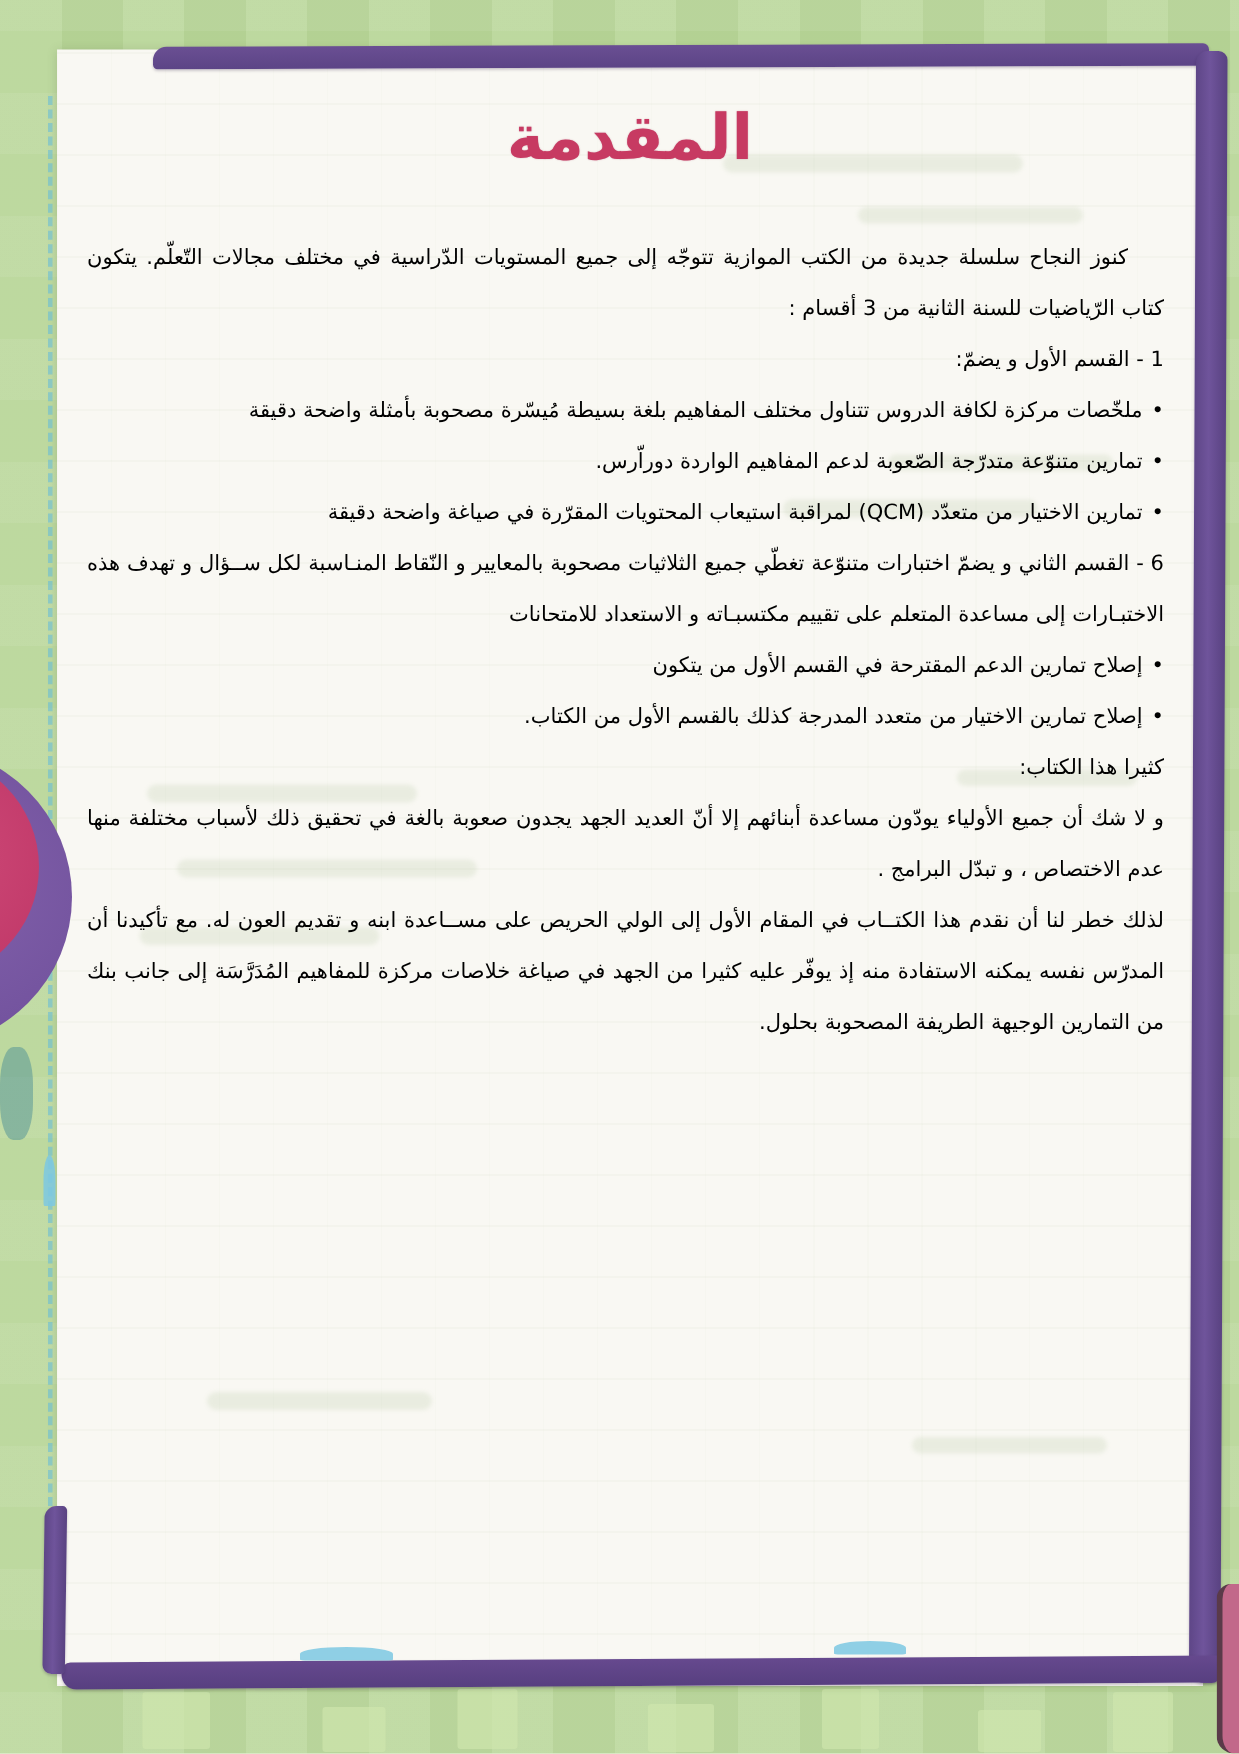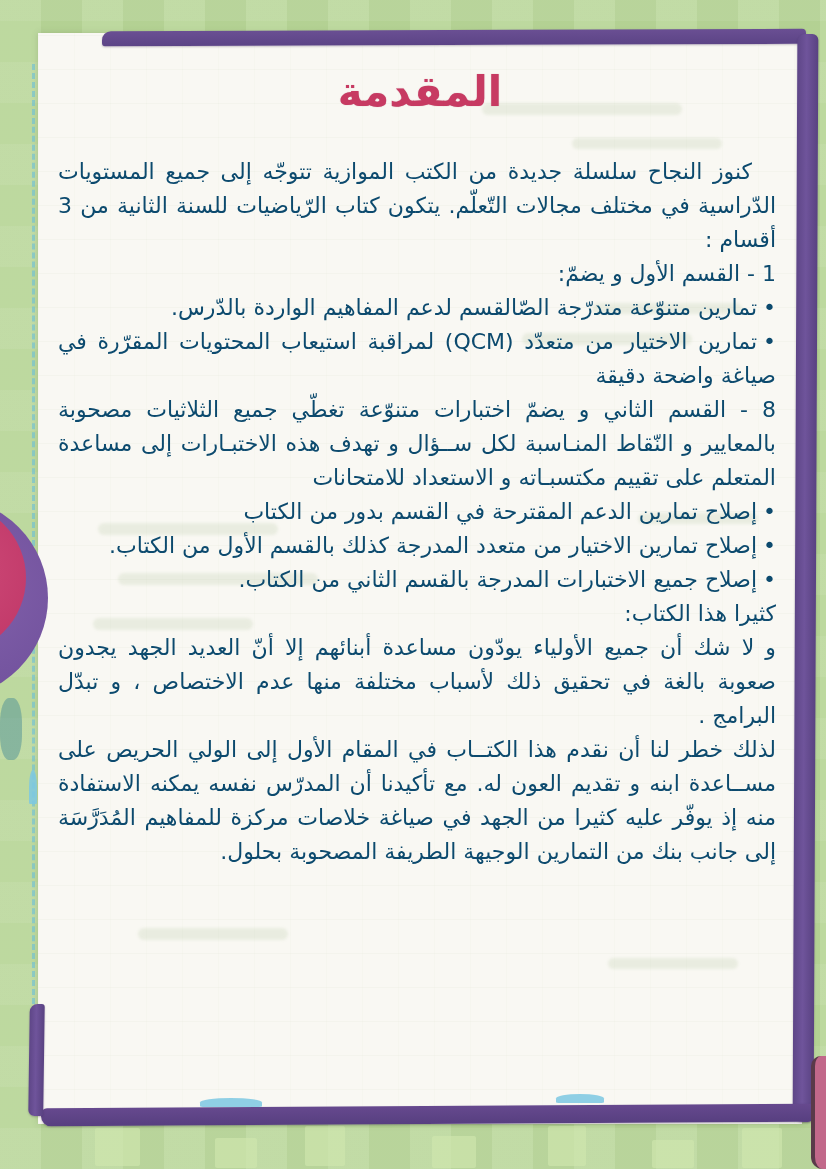--- a/index.html
+++ b/index.html
@@ -57,21 +57,21 @@
 
   
   .title{
     position:absolute;left:0;right:0;top:34px;margin:0;text-align:center;
     font-size:42px;font-weight:bold;color:#c73a62;
     text-shadow:0 0 1px rgba(150,30,70,.4);
   }
   .bodytext{
     position:absolute;right:26px;left:20px;top:122px;
     direction:rtl;text-align:justify;
-    font-size:22px;line-height:34px;color:#0c4a6e;
+    font-size:14px;line-height:34px;color:#000000;
   }
   .bodytext p{margin:0;}
   .indent{text-indent:24px;}
   .marker{padding-left:6px;}
 </style>
 </head>
 <body>
 
 <div class="bg-mosaic"></div>
 
@@ -97,29 +97,29 @@
   <div class="ghost" style="left:100px;top:895px;width:150px;height:12px;"></div>
   <div class="ghost" style="left:570px;top:925px;width:130px;height:11px;"></div>
 
   <h1 class="title">المقدمة</h1>
 
   <div class="bodytext" dir="rtl">
     <p class="indent">كنوز النجاح سلسلة جديدة من الكتب الموازية تتوجّه إلى جميع المستويات الدّراسية في مختلف مجالات التّعلّم. يتكون كتاب الرّياضيات للسنة الثانية من 3 أقسام :</p>
 
     <p>1 - القسم الأول و يضمّ:</p>
 
-    <p><span class="marker">•</span><span>تمارين متنوّعة متدرّجة الصّالقسم لدعم المفاهيم الواردة بالدّرس.</span></p>
+    <p><span class="marker">•</span><span>ملخّصات مركزة لكافة الدروس تتناول مختلف المفاهيم بلغة بسيطة مُيسّرة مصحوبة بأمثلة واضحة دقيقة</span></p>
+    <p><span class="marker">•</span><span>تمارين متنوّعة متدرّجة الصّعوبة لدعم المفاهيم الواردة دوراّرس.</span></p>
     <p><span class="marker">•</span><span>تمارين الاختيار من متعدّد (QCM) لمراقبة استيعاب المحتويات المقرّرة في صياغة واضحة دقيقة</span></p>
 
-    <p>8 - القسم الثاني و يضمّ اختبارات متنوّعة تغطّي جميع الثلاثيات مصحوبة بالمعايير و النّقاط المنـاسبة لكل ســؤال و تهدف هذه الاختبـارات إلى مساعدة المتعلم على تقييم مكتسبـاته و الاستعداد للامتحانات</p>
+    <p>6 - القسم الثاني و يضمّ اختبارات متنوّعة تغطّي جميع الثلاثيات مصحوبة بالمعايير و النّقاط المنـاسبة لكل ســؤال و تهدف هذه الاختبـارات إلى مساعدة المتعلم على تقييم مكتسبـاته و الاستعداد للامتحانات</p>
 
 
-    <p><span class="marker">•</span><span>إصلاح تمارين الدعم المقترحة في القسم بدور من الكتاب</span></p>
+    <p><span class="marker">•</span><span>إصلاح تمارين الدعم المقترحة في القسم الأول من يتكون</span></p>
     <p><span class="marker">•</span><span>إصلاح تمارين الاختيار من متعدد المدرجة كذلك بالقسم الأول من الكتاب.</span></p>
-    <p><span class="marker">•</span><span>إصلاح جميع الاختبارات المدرجة بالقسم الثاني من الكتاب.</span></p>
 
     <p>كثيرا هذا الكتاب:</p>
 
     <p>و لا شك أن جميع الأولياء يودّون مساعدة أبنائهم إلا أنّ العديد الجهد يجدون صعوبة بالغة في تحقيق ذلك لأسباب مختلفة منها عدم الاختصاص ، و تبدّل البرامج .</p>
     <p>لذلك خطر لنا أن نقدم هذا الكتــاب في المقام الأول إلى الولي الحريص على مســاعدة ابنه و تقديم العون له. مع تأكيدنا أن المدرّس نفسه يمكنه الاستفادة منه إذ يوفّر عليه كثيرا من الجهد في صياغة خلاصات مركزة للمفاهيم المُدَرَّسَة إلى جانب بنك من التمارين الوجيهة الطريفة المصحوبة بحلول.</p>
   </div>
 </div>
 
 <div class="bar bar-top"></div>
 <div class="bar bar-right"></div>

